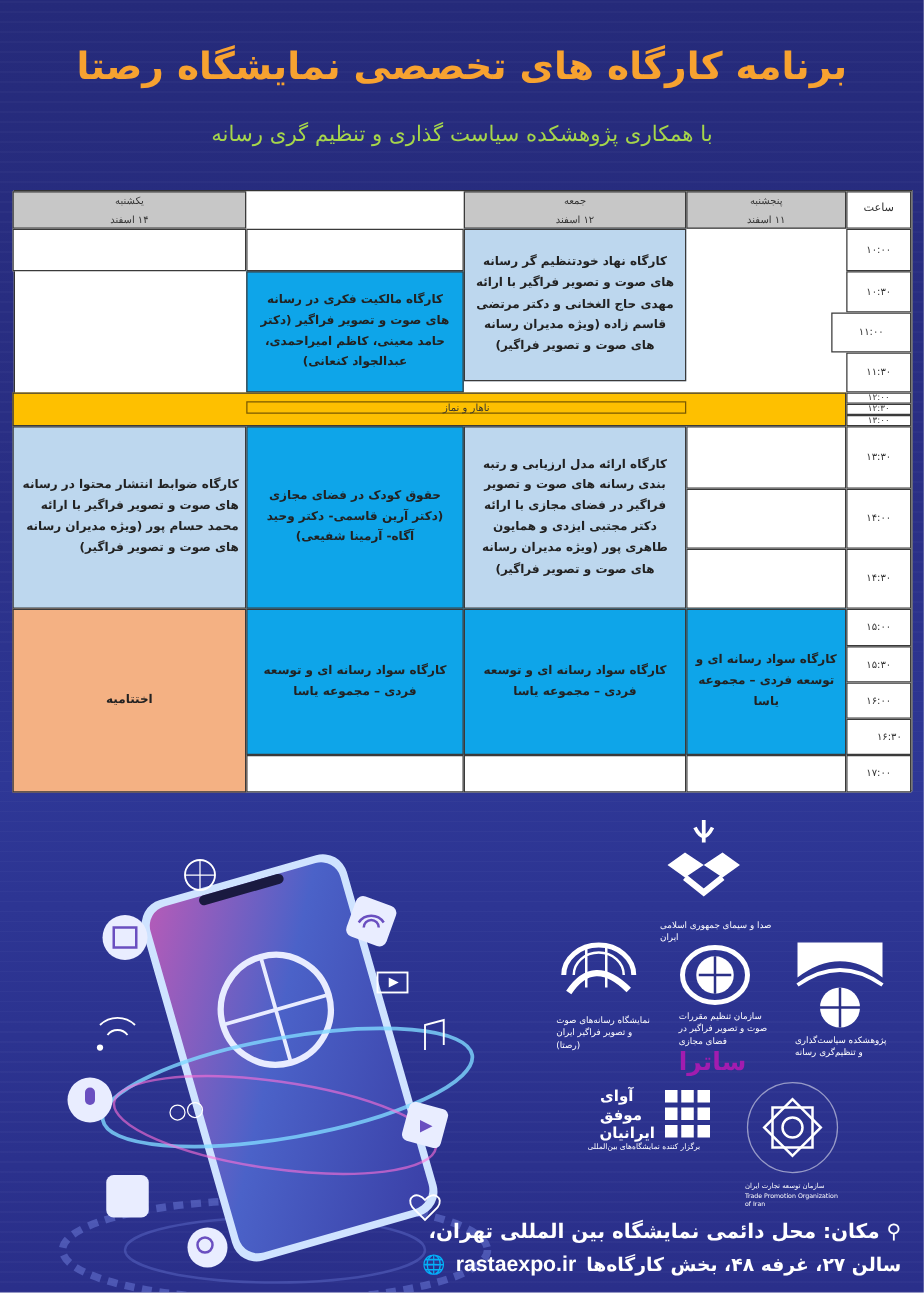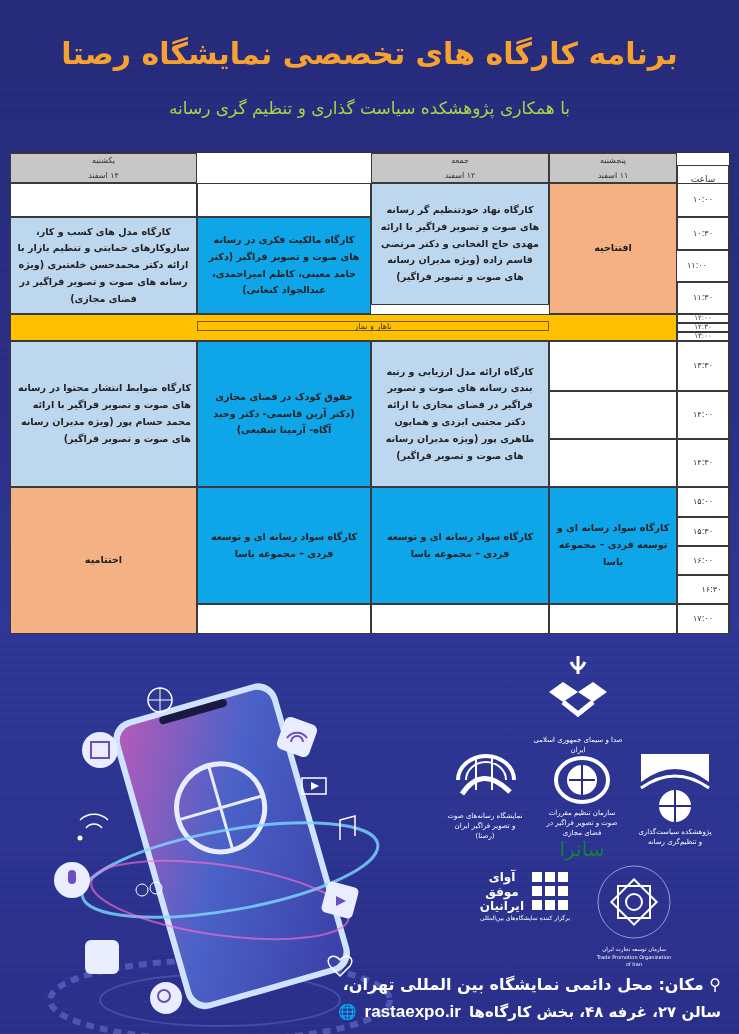--- a/index.html
+++ b/index.html
@@ -43,42 +43,42 @@
   .green { background: #0ea5e9; }
   .orange { background: #f4b183; }
   .white { background: #fff; }
   .lunch { background: #fec000; }
   .lunch-label {
     position: absolute; border: 1px solid #7a5a00; background: #fec000;
     font-size: 8px; display: flex; align-items: center; justify-content: center; color: #333;
   }
   
   .phone-art { position: absolute; left: 40px; top: 660px; width: 360px; height: 374px; }
-  .logo-block { position: absolute; color: #fff; text-align: center; }
+  .logo-block { position: absolute; color: #fff; text-align: left; }
   .logo-caption { font-size: 7px; color: #fff; line-height: 1.4; }
   .footer-line1 {
     position: absolute; top: 975px; right: 18px; color: #fff; font-size: 16px; font-weight: bold;
   }
   .footer-line2 {
     position: absolute; top: 1002px; right: 18px; color: #fff; font-size: 15px; font-weight: bold;
     display: flex; gap: 8px; align-items: center;
   }
   .url { direction: ltr; font-family: "Liberation Sans", sans-serif; font-size: 17px; }
 </style>
 </head>
 <body>
 
 <div class="grid-bg"></div>
 
 <h1 class="title">برنامه کارگاه های تخصصی نمایشگاه رصتا</h1>
 <div class="subtitle">با همکاری پژوهشکده سیاست گذاری و تنظیم گری رسانه</div>
 
 <div class="schedule">
 
-  <div class="cell hdr time" style="right:0;top:12px;width:52px;height:30px;margin-left:39px;">
+  <div class="cell hdr time" style="right:0;top:0;width:52px;height:30px;margin-left:39px;">
       <span>ساعت</span>
     </div>
   <div class="cell hdr" style="right:52px;top:0;width:128px;height:30px;">
     <span>پنجشنبه</span>
     <span>۱۱ اسفند</span>
   </div>
   <div class="cell hdr" style="right:180px;top:0;width:178px;height:30px;">
     <span>جمعه</span>
     <span>۱۲ اسفند</span>
   </div>
@@ -126,34 +126,28 @@
   <div class="cell time" style="right:0;top:393px;width:52px;height:29px;">
       <span>۱۶:۰۰</span>
     </div>
   <div class="cell time" style="right:0;top:422px;width:52px;height:29px;padding-left:22px;">
       <span>۱۶:۳۰</span>
     </div>
   <div class="cell time" style="right:0;top:451px;width:52px;height:30px;">
       <span>۱۷:۰۰</span>
     </div>
 
-  <div class="cell orange" style="right:52px;top:30px;width:128px;height:131px;">
-      <span>افتتاحیه</span>
-    </div>
   <div class="cell blue" style="right:180px;top:30px;width:178px;height:122px;">
       <span>کارگاه نهاد خودتنظیم گر رسانه های صوت و تصویر فراگیر با ارائه مهدی حاج الغخانی و دکتر مرتضی قاسم زاده (ویژه مدیران رسانه های صوت و تصویر فراگیر)</span>
     </div>
   <div class="cell white" style="right:358px;top:30px;width:174px;height:34px;"></div>
   <div class="cell green" style="right:358px;top:64px;width:174px;height:97px;">
       <span>کارگاه مالکیت فکری در رسانه های صوت و تصویر فراگیر (دکتر حامد معینی، کاظم امیراحمدی، عبدالجواد کنعانی)</span>
     </div>
   <div class="cell white" style="right:532px;top:30px;width:187px;height:34px;"></div>
-  <div class="cell blue" style="right:532px;top:64px;width:187px;height:97px;">
-      <span>کارگاه مدل های کسب و کار، سازوکارهای حمایتی و تنظیم بازار با ارائه دکتر محمدحسن خلعتبری (ویژه رسانه های صوت و تصویر فراگیر در فضای مجازی)</span>
-    </div>
 
   <div class="cell lunch" style="right:52px;top:161px;width:667px;height:27px;"></div>
   <div class="lunch-label" style="right:180px;top:168px;width:352px;height:10px;">
       <span>ناهار و نماز</span>
     </div>
 
   <div class="cell white" style="right:52px;top:188px;width:128px;height:50px;"></div>
   <div class="cell white" style="right:52px;top:238px;width:128px;height:48px;"></div>
   <div class="cell white" style="right:52px;top:286px;width:128px;height:48px;"></div>
   <div class="cell blue" style="right:180px;top:188px;width:178px;height:146px;">
@@ -267,21 +261,21 @@
   <div class="logo-caption">نمایشگاه رسانه‌های صوت و تصویر فراگیر ایران (رصتا)</div>
 </div>
 
 <div class="logo-block" style="left:543px;top:755px;width:78px;">
   <svg width="58" height="50" viewBox="0 0 58 50">
     <ellipse cx="29" cy="25" rx="26" ry="22" fill="none" stroke="#fff" stroke-width="4"></ellipse>
     <circle cx="29" cy="25" r="15" fill="#fff"></circle>
     <path d="M16 25 H42 M29 10 V40" stroke="#2a2f86" stroke-width="2"></path>
   </svg>
   <div class="logo-caption">سازمان تنظیم مقررات صوت و تصویر فراگیر در فضای مجازی</div>
-  <div style="font-size:20px;font-weight:normal;color:#15803d;line-height:1.1;">ساترا</div>
+  <div style="font-size:20px;font-weight:bold;color:#a21caf;line-height:1.1;">ساترا</div>
 </div>
 
 <div class="logo-block" style="left:636px;top:752px;width:78px;">
   <svg width="72" height="72" viewBox="0 0 72 72">
     <path d="M2 2 H70 V30 Q36 4 2 30 Z" fill="#fff"></path>
     <path d="M2 36 Q36 12 70 36" fill="none" stroke="#fff" stroke-width="3"></path>
     <circle cx="36" cy="54" r="16" fill="#fff"></circle>
     <path d="M20 54 H52 M36 38 V70" stroke="#2a2f86" stroke-width="2"></path>
   </svg>
   <div class="logo-caption">پژوهشکده سیاست‌گذاری و تنظیم‌گری رسانه</div>

